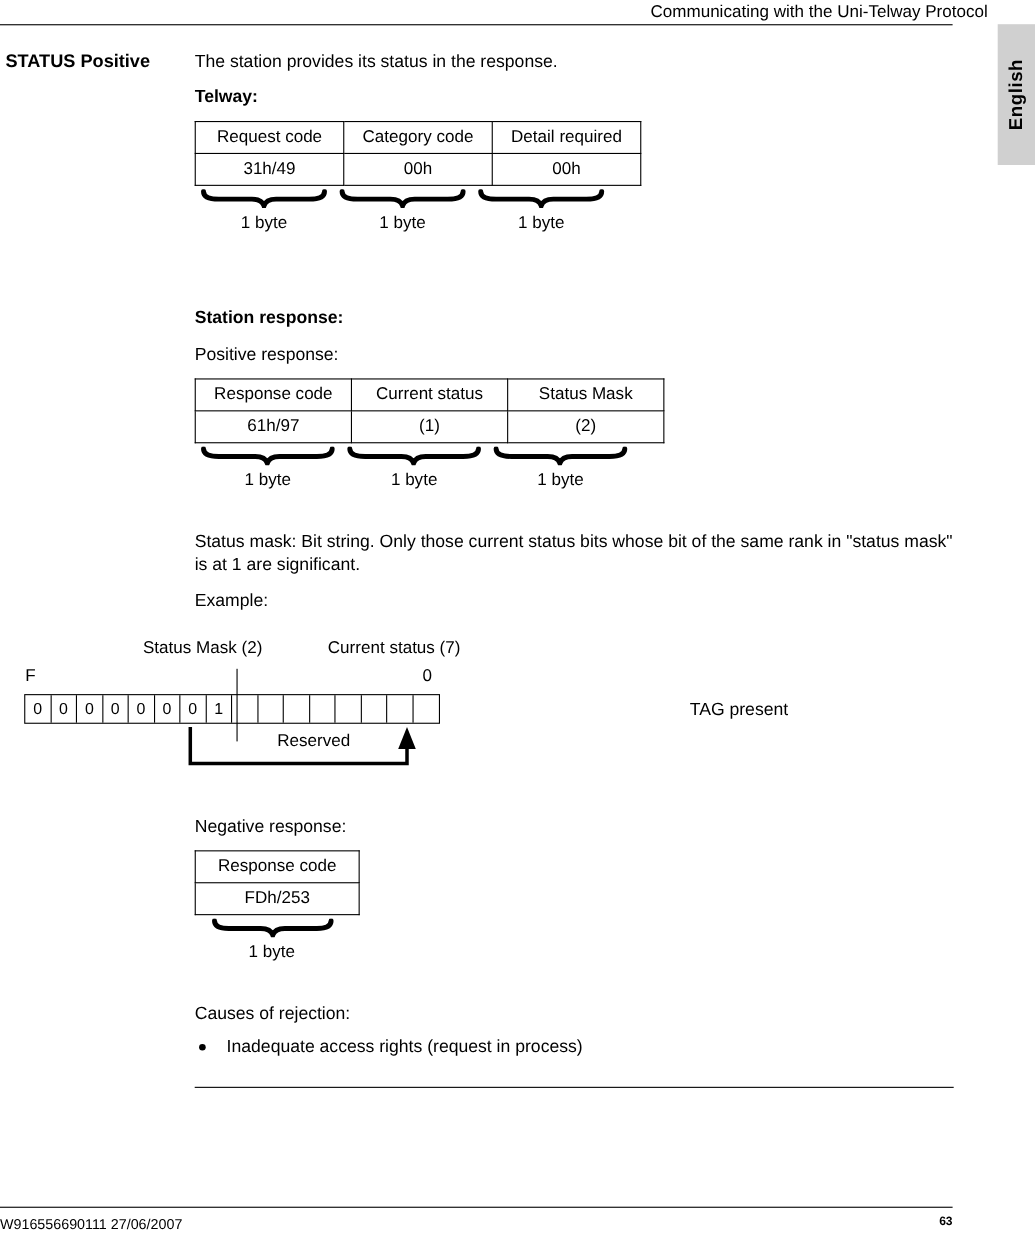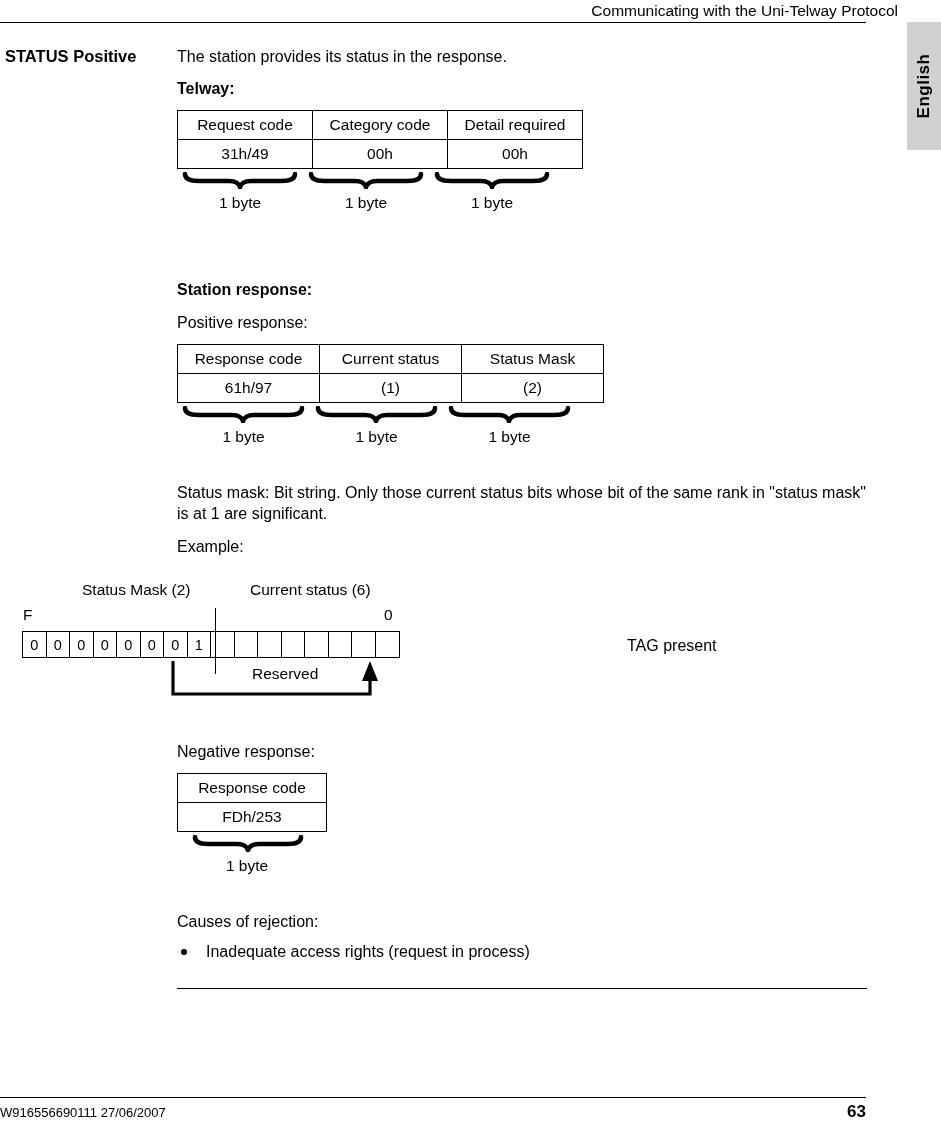--- a/index.html
+++ b/index.html
@@ -170,20 +170,21 @@
     top: 575px;
     left: 22px;
     width: 620px;
     height: 125px;
   }
   .bd-group-label {
     position: absolute;
     font-size: 15.5px;
     line-height: 19px;
     white-space: nowrap;
+    margin-left: 48px;
   }
   .bd-label-mask   { left: 60px;  top: 5px; }
   .bd-label-status { left: 228px; top: 5px; }
 
   .bd-endlabel {
     position: absolute;
     font-size: 15.5px;
     line-height: 19px;
   }
   .bd-end-f { left: 1px;   top: 30px; }
@@ -251,21 +252,21 @@
     top: 1104px;
     font-size: 13px;
     line-height: 17px;
   }
   .footer-right {
     position: absolute;
     left: 820px;
     top: 1101px;
     width: 46px;
     text-align: right;
-    font-size: 17px;
+    font-size: 11px;
     font-weight: bold;
     line-height: 21px;
   }
 
   
   .section-rule {
     position: absolute;
     left: 177px;
     top: 988px;
     width: 690px;
@@ -397,21 +398,21 @@
     <li>
       <span class="dot"></span>
       <span>Inadequate access rights (request in process)</span>
     </li>
   </ul>
 </div>
 
 <div class="bitdiag">
 
   <div class="bd-group-label bd-label-mask">Status Mask (2)</div>
-  <div class="bd-group-label bd-label-status">Current status (6)</div>
+  <div class="bd-group-label bd-label-status">Current status (7)</div>
 
   <div class="bd-endlabel bd-end-f">F</div>
   <div class="bd-endlabel bd-end-0">0</div>
 
   <div class="bd-split"></div>
 
   <div class="bd-cells">
     <div class="bd-cell">0</div>
     <div class="bd-cell">0</div>
     <div class="bd-cell">0</div>

